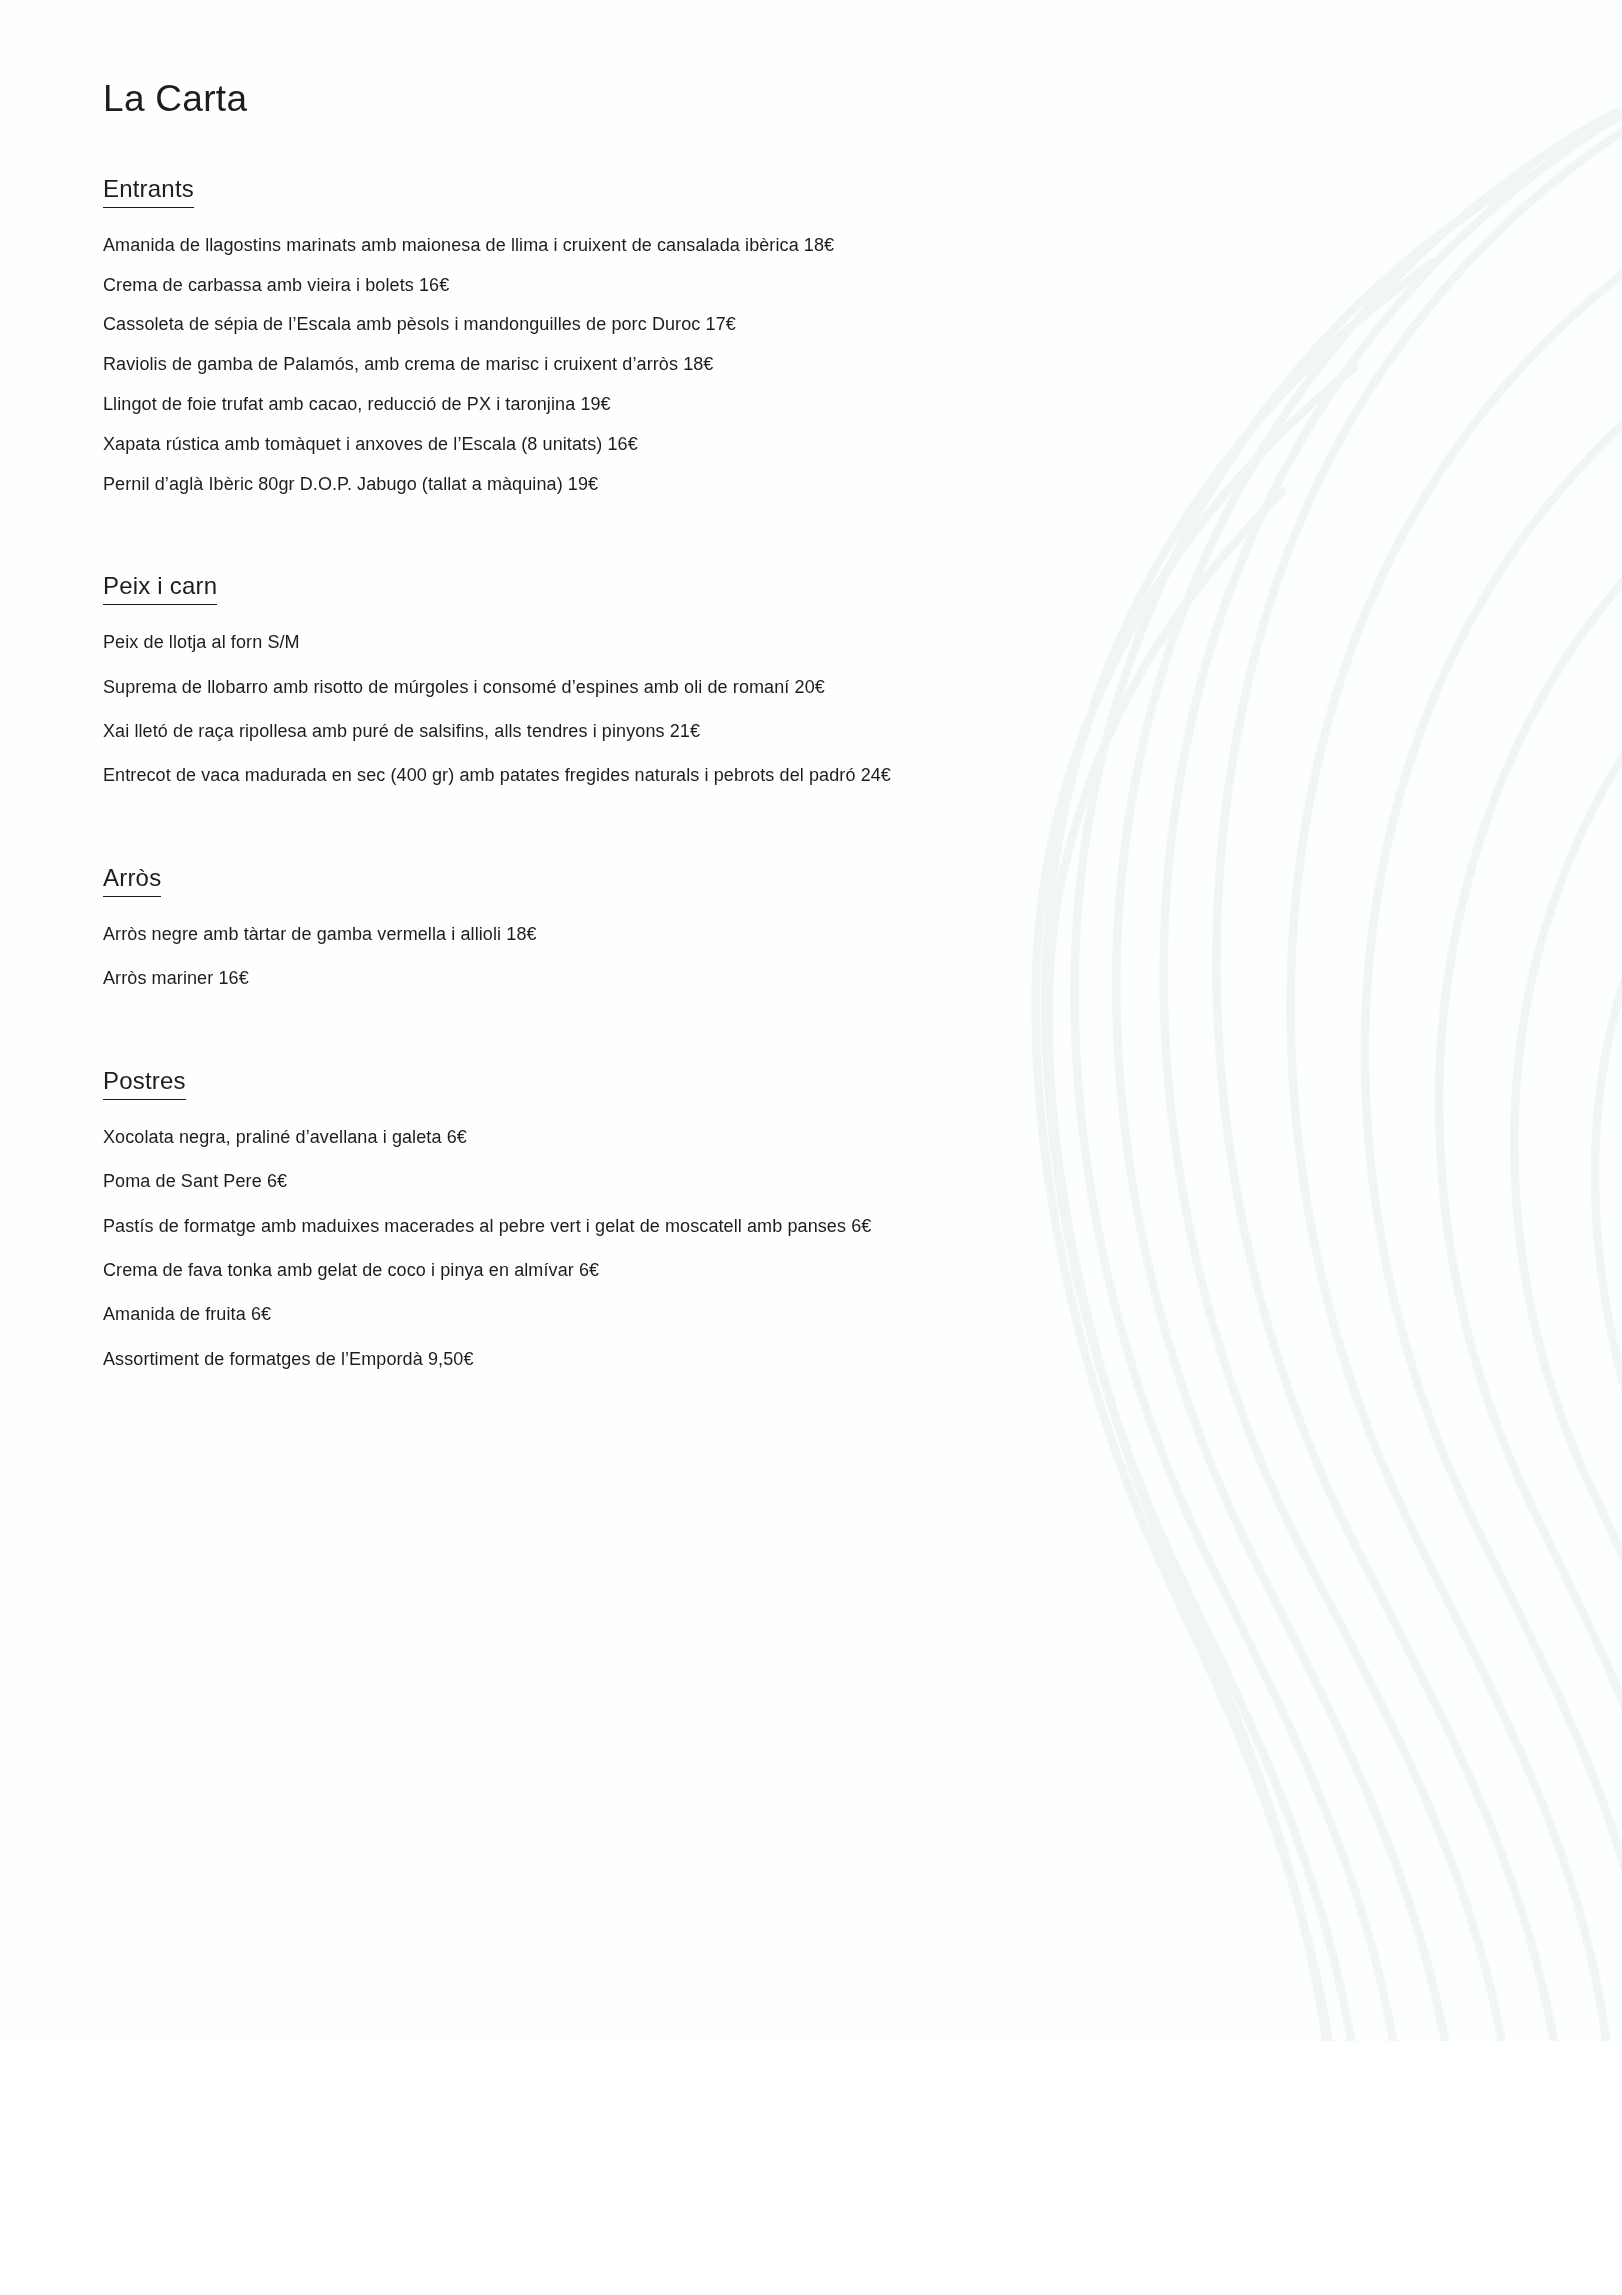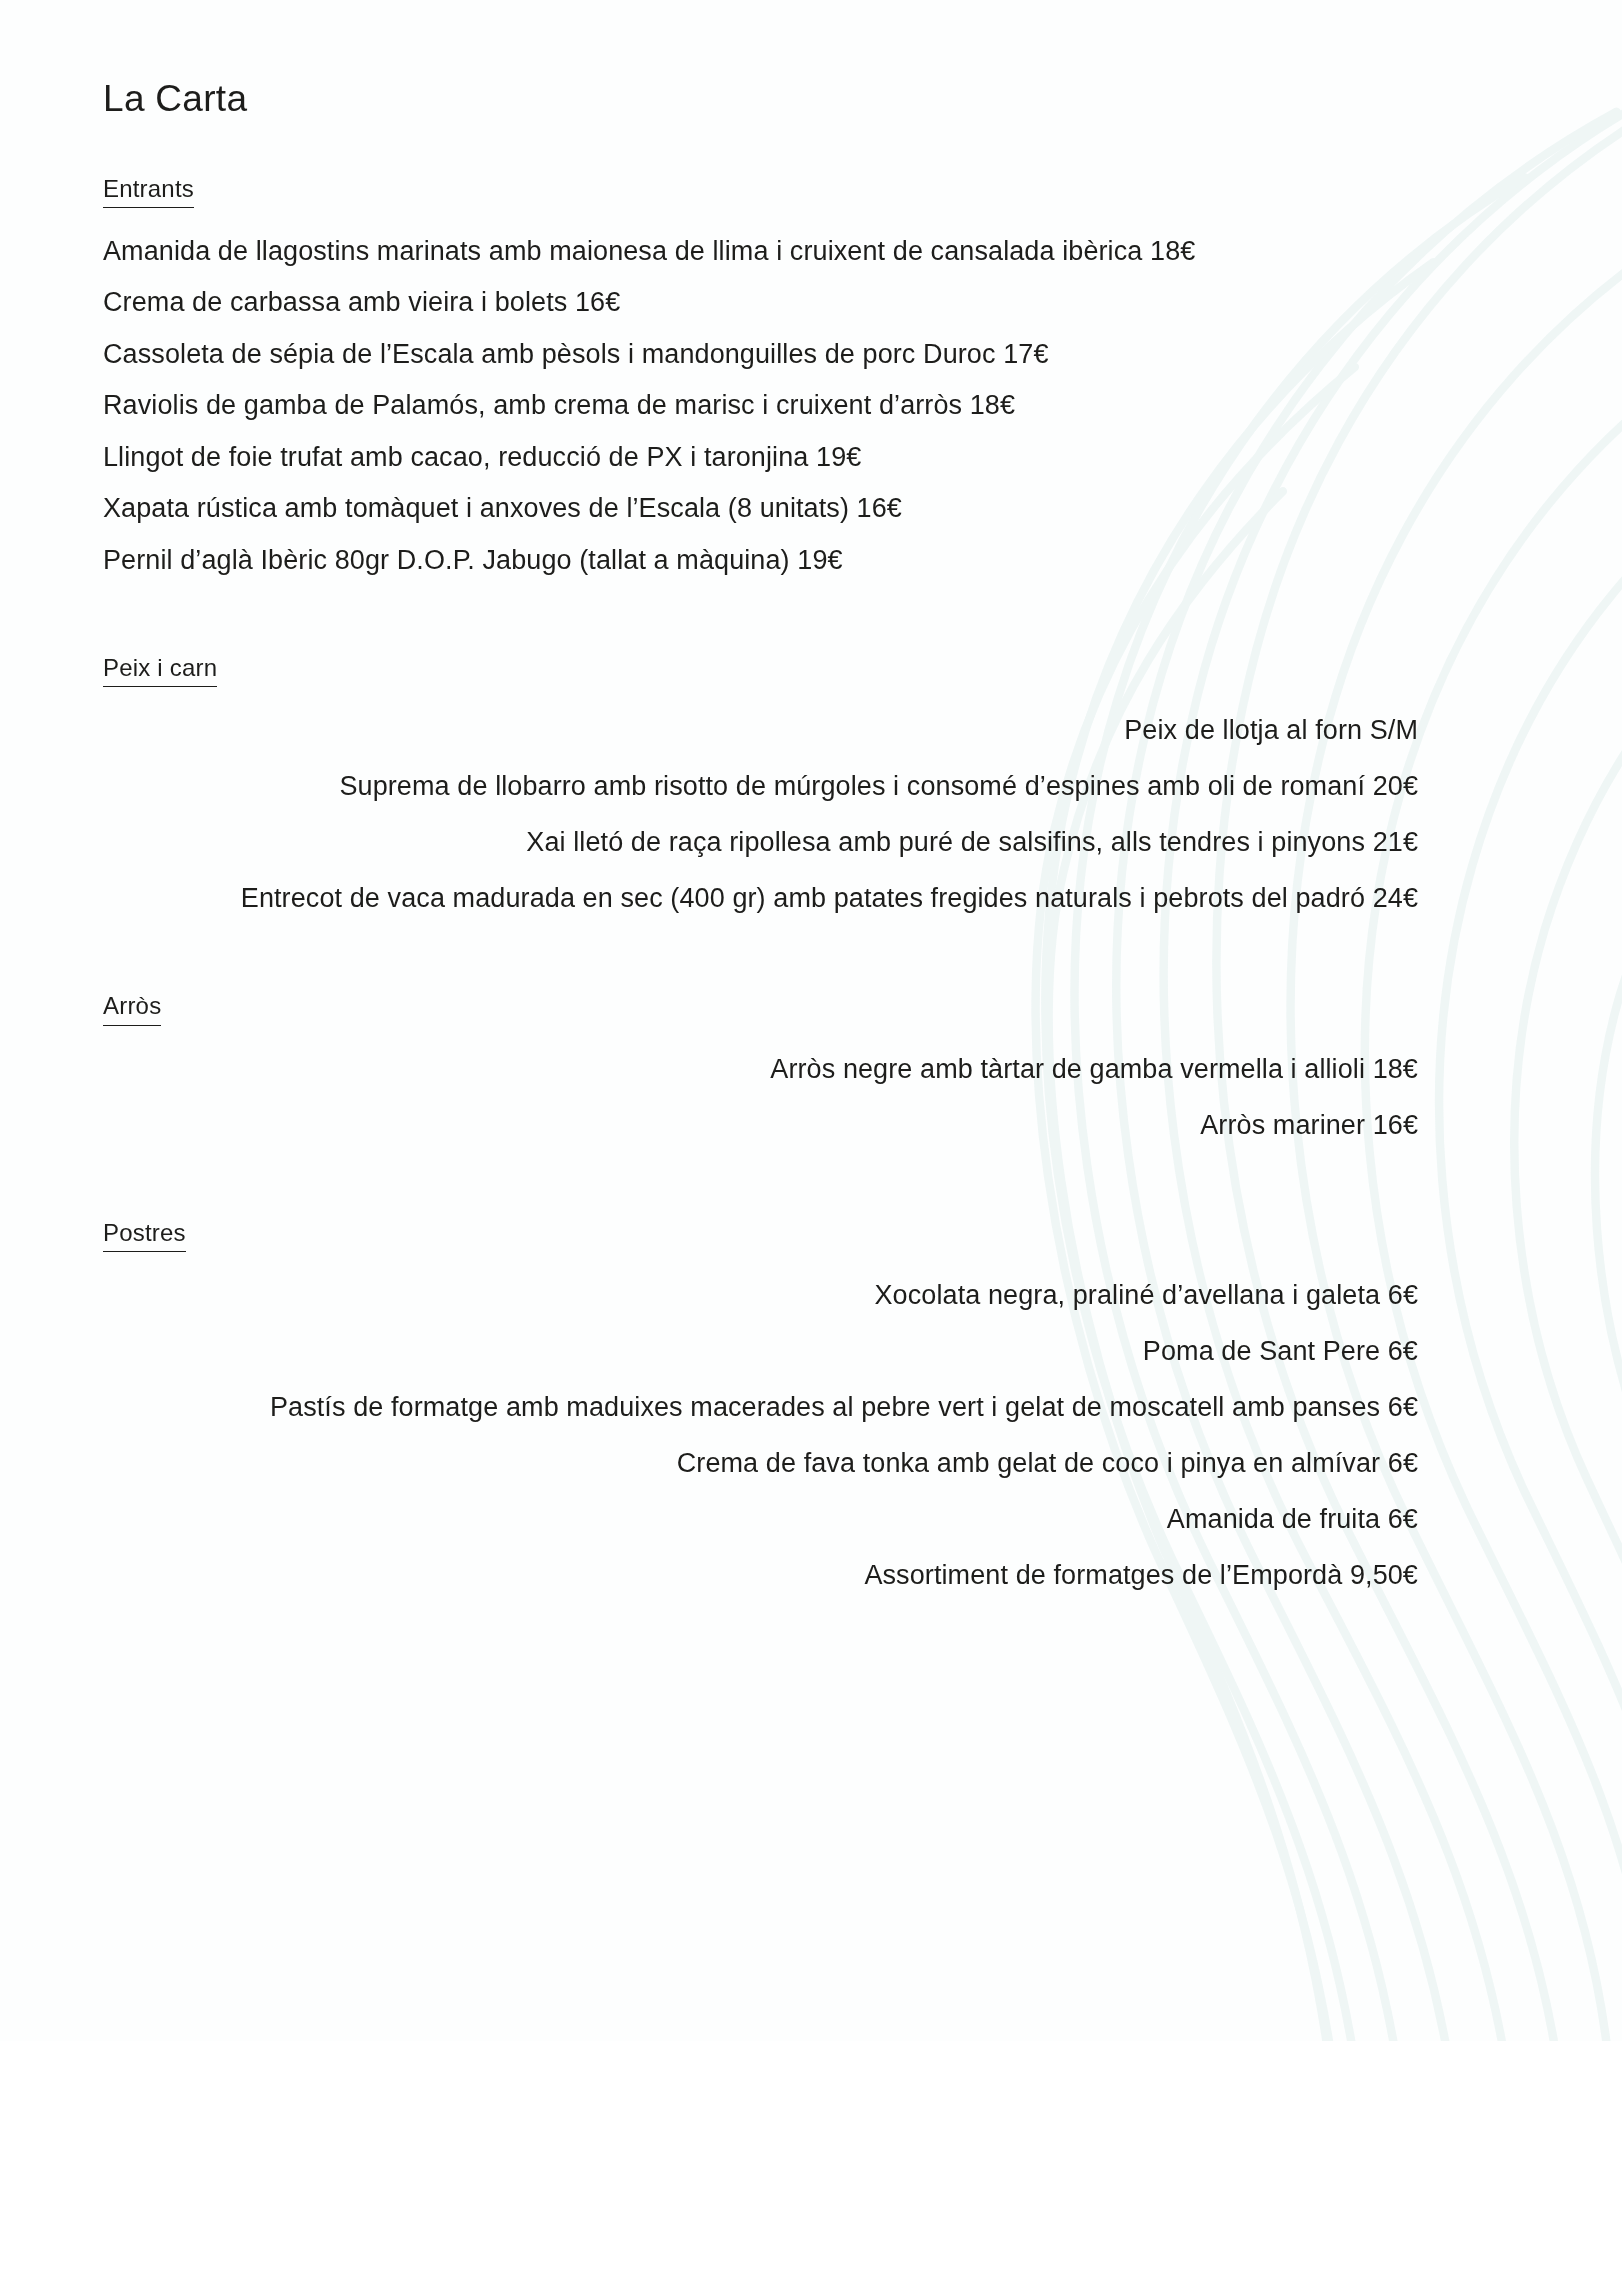--- a/index.html
+++ b/index.html
@@ -61,32 +61,32 @@
     letter-spacing: 0.2px;
   }
 
   .items {
     margin: 0;
     padding: 0;
     list-style: none;
   }
 
   .item {
-    font-size: 27px;
+    font-size: 18px;
     line-height: 1.30;
     font-weight: 300;
     color: #1d1d1b;
     margin: 0 0 16.4px 0;
     letter-spacing: 0.1px;
     max-width: 1315px;
   }
   .item:last-child { margin-bottom: 16px; }
 
   
-  .section-loose .item { margin-bottom: 21px; text-align: right; }
+  .section-loose .item { margin-bottom: 21px; }
 </style>
 </head>
 <body>
 
 <div class="page">
 
   <svg class="watermark" viewBox="0 0 1750 3450" fill="none" xmlns="http://www.w3.org/2000/svg" aria-hidden="true">
     <g stroke="#e4f0ef" stroke-width="13" fill="none" stroke-linecap="round">
       <path d="M1700 120 C1300 260 980 600 860 1050 C740 1500 800 2000 1000 2400 C1150 2700 1300 2950 1330 3300"></path>
       <path d="M1740 300 C1360 440 1080 760 970 1160 C860 1560 910 2010 1090 2380 C1230 2670 1370 2900 1400 3230"></path>

